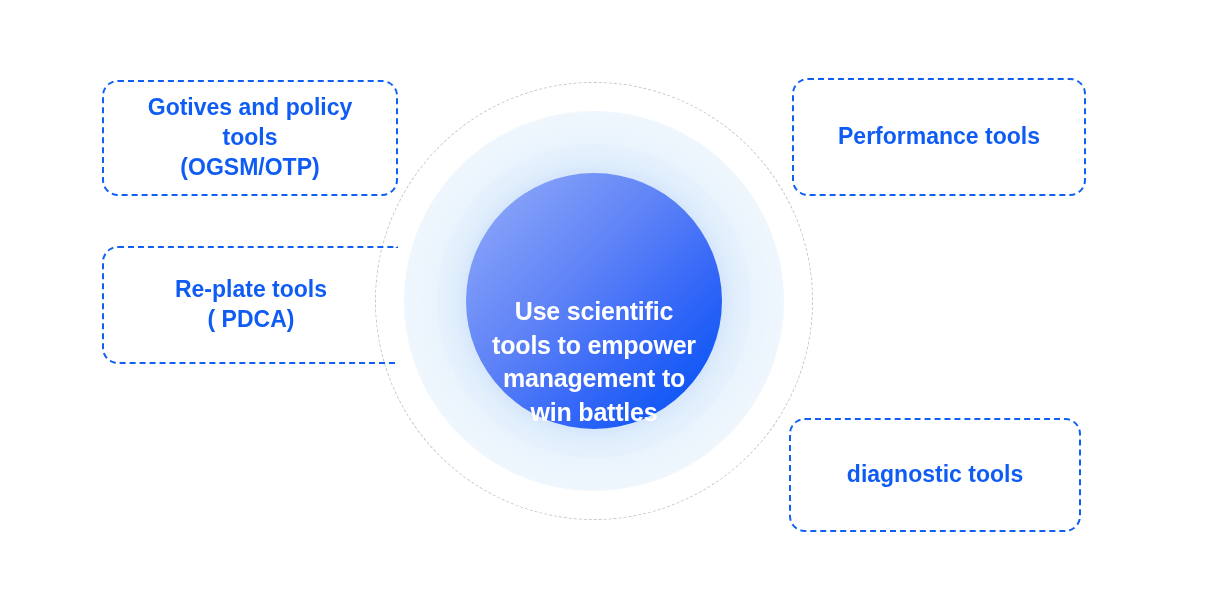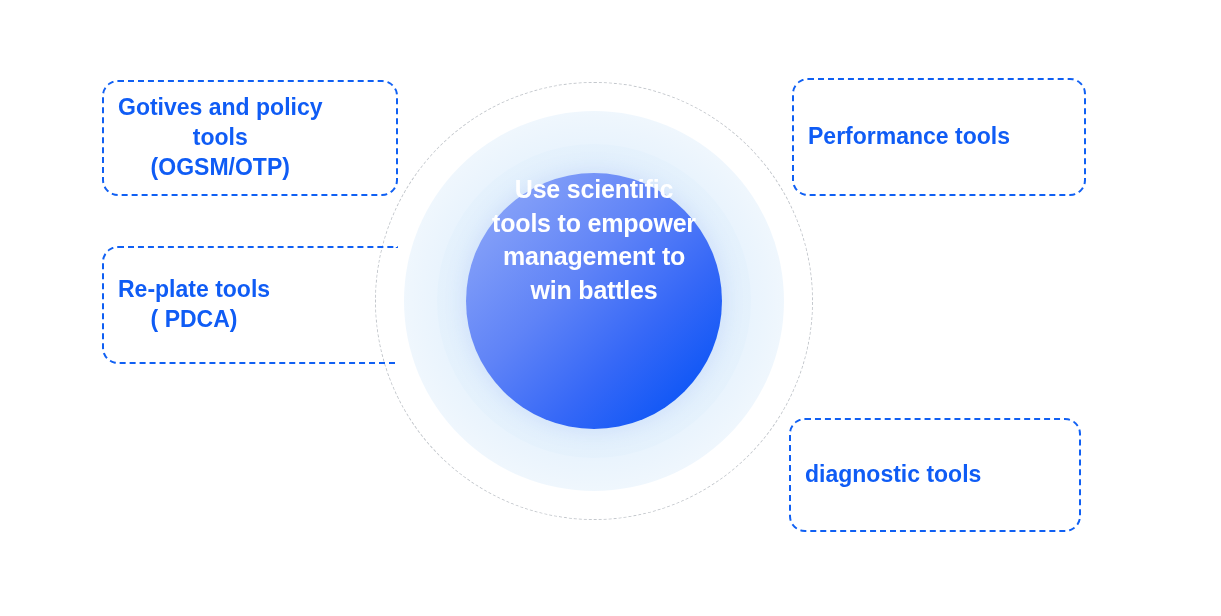--- a/index.html
+++ b/index.html
@@ -73,40 +73,41 @@
     height: 256px;
     border-radius: 50%;
     background: linear-gradient(135deg,
                 #93acf9 0%,
                 #7e9bf8 18%,
                 #5f83f7 42%,
                 #3668f7 66%,
                 #1258f6 86%,
                 #0a53f5 100%);
     display: flex;
-    align-items: flex-start;
+    align-items: flex-end;
     justify-content: center;
     box-shadow: 0 0 22px rgba(90,130,245,0.18);
   }
   .core-text {
     color: #ffffff;
     font-size: 25px;
     font-weight: bold;
     line-height: 1.34;
     text-align: center;
     width: 215px;
     letter-spacing: -0.2px;
   }
 
   
   .box {
     position: absolute;
     box-sizing: border-box;
     display: flex;
     align-items: center;
+    justify-content: center;
     background: transparent;
     color: #0f5cf5;
     font-size: 23px;
     font-weight: bold;
     line-height: 1.30;
     text-align: center;
   }
   .box .label {
     padding: 0 14px;
     white-space: pre-line;

